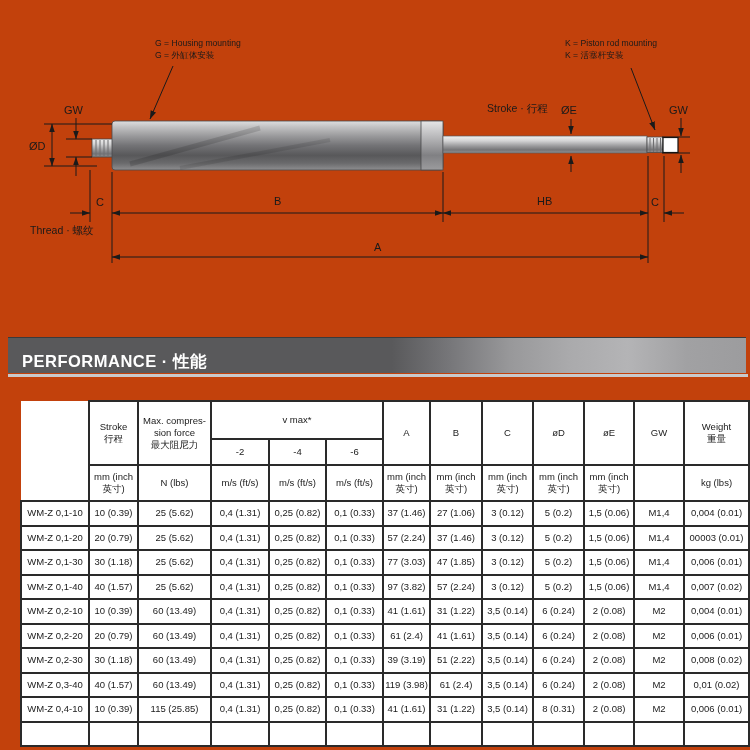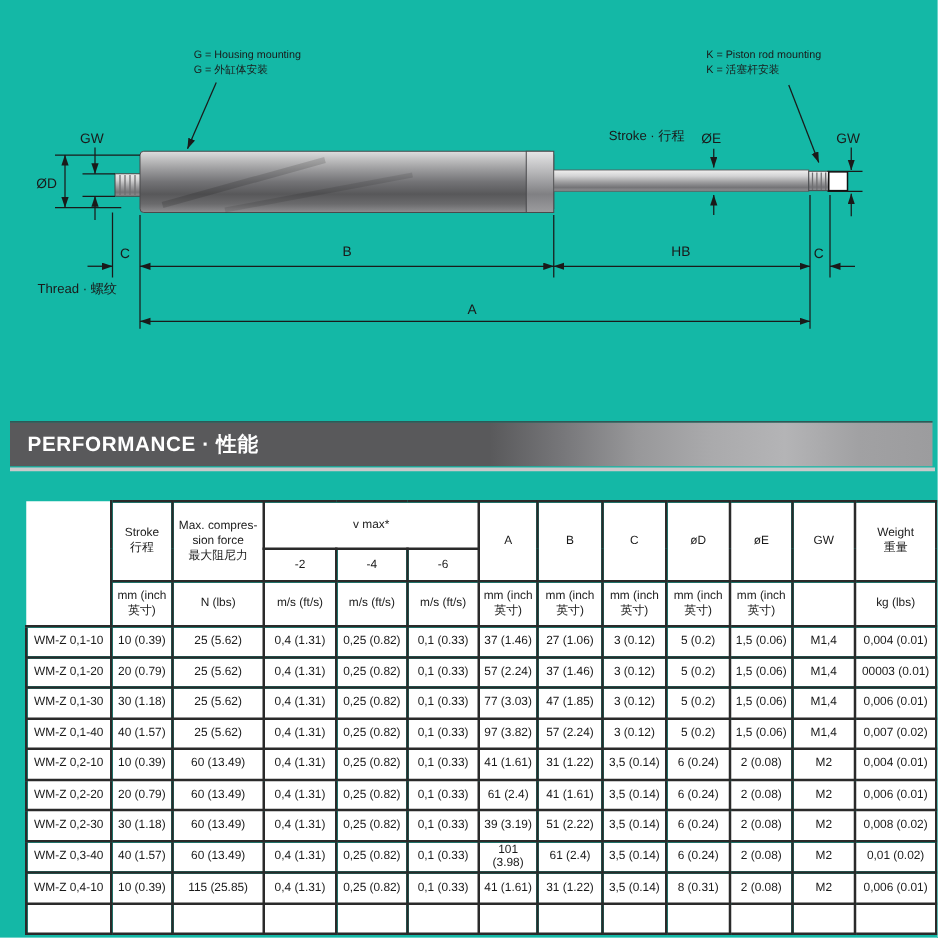--- a/index.html
+++ b/index.html
@@ -1,29 +1,29 @@
 <!DOCTYPE html>
 <html><head>
 <meta charset="utf-8">
 <style>
   html,body{margin:0;padding:0;}
   body{font-family:"Liberation Sans","DejaVu Sans",sans-serif;background:#fff;}
-  .page{position:relative;width:750px;height:750px;overflow:hidden;background:#14b8a6;color:#1a1a1a;}
+  .page{position:relative;width:750px;height:750px;overflow:hidden;background:#c2410c;color:#1a1a1a;}
 
   
   .diagram-svg{position:absolute;left:0;top:0;}
   .diagram-svg text{fill:#1a1a1a;}
   .t-small{font-size:8.6px;}
   .t-dim{font-size:11px;}
   .t-lab{font-size:10.5px;}
 
   
   .perf-bar{
     position:absolute;left:8px;top:337px;width:738px;height:35px;
-    display:flex;align-items:center;
+    display:flex;align-items:flex-end;
     border-top:1px solid #3a3a3c;
     background:linear-gradient(90deg,#59595b 0%,#59595b 52%,#77777a 60%,#98989a 68%,#aaaaac 76%,#b4b4b6 84%,#a1a1a3 92%,#9c9c9e 100%);
   }
   .perf-bar .title{color:#fff;font-size:16.5px;font-weight:bold;letter-spacing:.5px;padding-left:14px;white-space:nowrap;}
   .perf-underline{position:absolute;left:8px;top:374px;width:740px;height:3px;background:#c9c9cb;}
 
   
   .perf-table{
     position:absolute;left:20px;top:400px;width:728px;
     border-collapse:collapse;table-layout:fixed;
@@ -319,21 +319,21 @@
           <td>M2</td>
           <td>0,008 (0.02)</td>
         </tr>
         <tr>
           <td>WM-Z 0,3-40</td>
           <td>40 (1.57)</td>
           <td>60 (13.49)</td>
           <td>0,4 (1.31)</td>
           <td>0,25 (0.82)</td>
           <td>0,1 (0.33)</td>
-          <td>101 (3.98)</td>
+          <td>119 (3.98)</td>
           <td>61 (2.4)</td>
           <td>3,5 (0.14)</td>
           <td>6 (0.24)</td>
           <td>2 (0.08)</td>
           <td>M2</td>
           <td>0,01 (0.02)</td>
         </tr>
         <tr>
           <td>WM-Z 0,4-10</td>
           <td>10 (0.39)</td>

